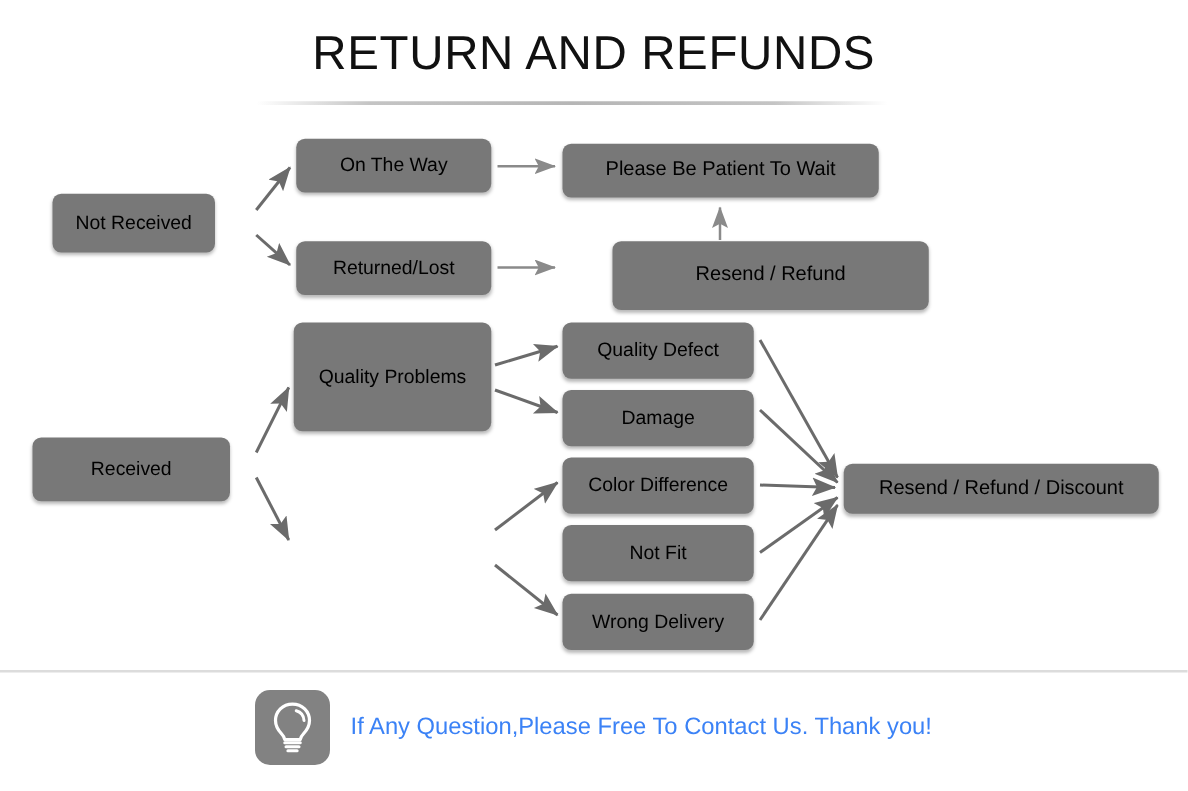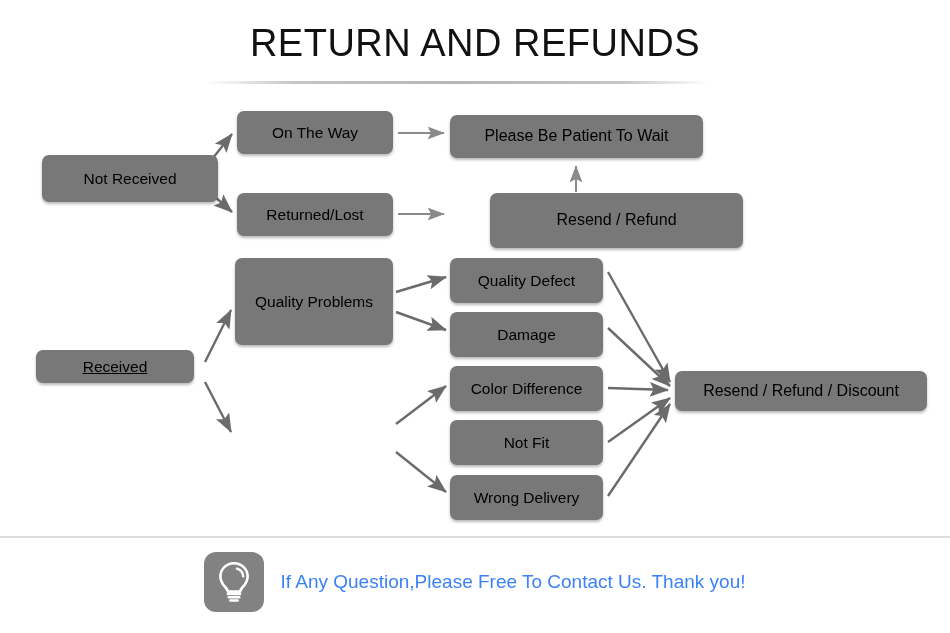--- a/index.html
+++ b/index.html
@@ -157,31 +157,31 @@
     <g stroke="#8a8a8a" stroke-width="2" fill="none" marker-end="url(#ah-sm)">
 
       <path d="M398,133 L444,133"></path>
 
       <path d="M398,214 L444,214"></path>
 
       <path d="M576,192 L576,166"></path>
     </g>
   </svg>
 
-  <div class="node" style="left:42px; top:155px; width:176px; height:47px;">Not Received</div>
+  <div class="node" style="left:42px; top:155px; width:130px; height:47px;">Not Received</div>
 
   <div class="node" style="left:237px; top:111px; width:156px; height:43px;">On The Way</div>
 
   <div class="node" style="left:237px; top:193px; width:156px; height:43px;">Returned/Lost</div>
 
   <div class="node wide-text" style="left:450px; top:115px; width:253px; height:43px;">Please Be Patient To Wait</div>
 
   <div class="node wide-text" style="left:450px; top:193px; width:253px; height:55px;margin-left:40px;">Resend / Refund</div>
 
-  <div class="node" style="left:36px; top:350px; width:158px; height:33px;text-decoration:underline;">Received</div>
+  <div class="node" style="left:26px; top:350px; width:158px; height:51px;">Received</div>
 
   <div class="node" style="left:235px; top:258px; width:158px; height:87px;">Quality Problems</div>
 
 
   <div class="node" style="left:450px; top:258px; width:153px; height:45px;">Quality Defect</div>
 
   <div class="node" style="left:450px; top:312px; width:153px; height:45px;">Damage</div>
 
   <div class="node" style="left:450px; top:366px; width:153px; height:45px;">Color Difference</div>
 

